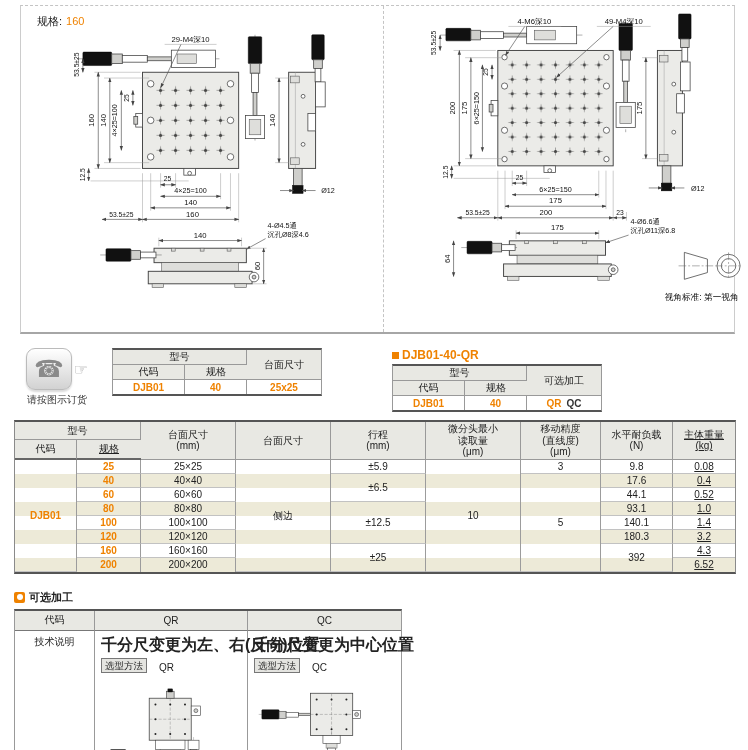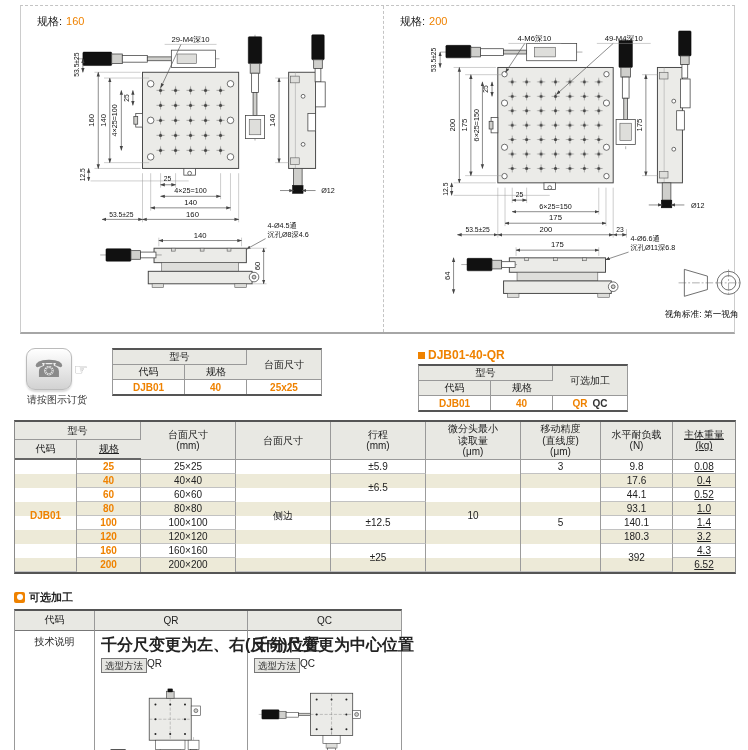--- a/index.html
+++ b/index.html
@@ -27,21 +27,21 @@
   
   .orderrow{display:flex;align-items:flex-start;margin:14px 0 0 14px;}
   .ordernote{width:86px;text-align:center;}
   .phoneline{display:flex;align-items:center;justify-content:center;gap:2px;}
   .phonebtn{width:44px;height:40px;border:1px solid #bbb;border-radius:9px;
             background:linear-gradient(#ffffff,#d2d2d2);display:flex;align-items:center;justify-content:center;
             font-size:24px;color:#8a8a8a;box-shadow:0 2px 2px rgba(0,0,0,.15);}
   .hand{font-size:16px;color:#9a9a9a;}
   .ordernote-text{margin-top:3px;font-size:10px;color:#333;}
   .minibox{margin-left:12px;}
-  .minibox.second{margin-left:96px;}
+  .minibox.second{margin-left:70px;}
   .mini-title{font-size:12px;font-weight:bold;color:#ef8200;margin-bottom:2px;display:flex;align-items:center;}
   .sq{width:7px;height:7px;background:#ef8200;display:inline-block;margin-right:3px;}
   table.mini{border-collapse:separate;border-spacing:0;border:1px solid #999;
              border-top:2px solid #555;border-bottom:2px solid #555;font-size:10px;}
   table.mini th,table.mini td{border-right:1px solid #999;border-bottom:1px solid #999;
              padding:0 4px;height:14px;text-align:center;box-sizing:border-box;}
   table.mini th{background:#e8e8e3;font-weight:normal;}
   table.mini tr:last-child td{border-bottom:none;}
   table.mini th:last-child,table.mini td:last-child{border-right:none;}
   table.mini td.ov{color:#ef8200;font-weight:bold;}
@@ -66,21 +66,21 @@
   .osq::after{content:"";position:absolute;left:2.5px;top:2.5px;width:6px;height:6px;border-radius:50%;
               background:#fff;}
   table.opt{border-collapse:separate;border-spacing:0;margin-left:14px;width:386px;table-layout:fixed;
             border:1px solid #999;border-top:2px solid #555;border-bottom:2px solid #555;font-size:10px;}
   table.opt th{background:#e8e8e3;font-weight:normal;height:20px;border-right:1px solid #999;
             border-bottom:1px solid #777;box-sizing:border-box;}
   table.opt td{border-right:1px solid #999;vertical-align:top;padding:4px 6px;box-sizing:border-box;}
   table.opt th:last-child,table.opt td:last-child{border-right:none;}
   td.techlbl{vertical-align:middle;text-align:center;padding:0;}
   .optdesc{font-weight:bold;font-size:16px;margin-bottom:2px;white-space:nowrap;}
-  .methodline{display:flex;align-items:flex-start;gap:0;}
+  .methodline{display:flex;align-items:flex-end;gap:12px;}
   .methodbox{border:1px solid #777;background:#e4e4e0;padding:0 3px;font-size:9.5px;line-height:13px;}
   .optdraw{display:flex;justify-content:center;margin-top:2px;}
 </style>
 </head>
 <body>
 
 <div class="page">
 
   <div class="drawings">
 
@@ -221,23 +221,20 @@
         <text class="t75" x="250" y="216">沉孔Ø8深4.6</text>
         <line class="dim" x1="248" y1="218" x2="228" y2="229" marker-end="url(#a1)"></line>
         <line class="ext" x1="228" y1="228" x2="249" y2="228"></line>
           <line class="ext" x1="234" y1="265" x2="249" y2="265"></line>
         <line class="dim" x1="246" y1="228" x2="246" y2="265" marker-start="url(#a1)" marker-end="url(#a1)"></line>
         <text transform="rotate(-90 242 246.5)" x="242" y="246.5" text-anchor="middle">60</text>
       </svg>
     </div>
 
     <div class="panel divider">
-      <div class="specrow">
-        <span>规格:</span><span class="v">200</span>
-      </div>
       <svg width="356" height="300" viewBox="0 0 370 312">
         <defs>
           <marker id="a2" viewBox="0 0 10 10" refX="9" refY="5" markerWidth="7" markerHeight="7" orient="auto-start-reverse">
               <path d="M0,1.5 L10,5 L0,8.5 Z" fill="#444"></path>
             </marker>
           <pattern id="pg2" x="119.5" y="47.5" width="15" height="15" patternUnits="userSpaceOnUse">
             <circle cx="7.5" cy="7.5" r="1.5" fill="#222"></circle>
             <path d="M7.5,3.5 V11.5 M3.5,7.5 H11.5" stroke="#555" stroke-width="0.5"></path>
           </pattern>
         </defs>

